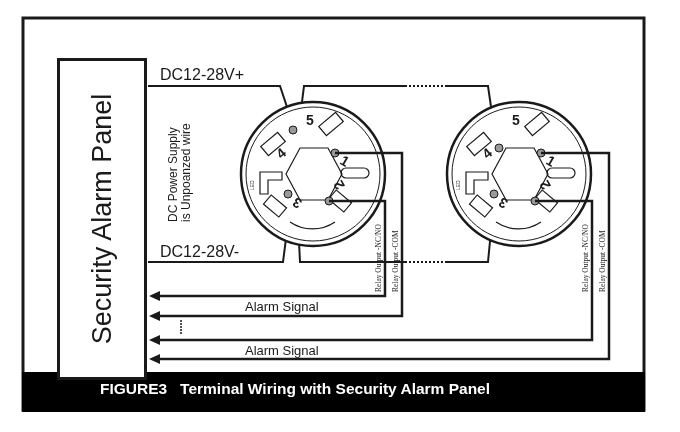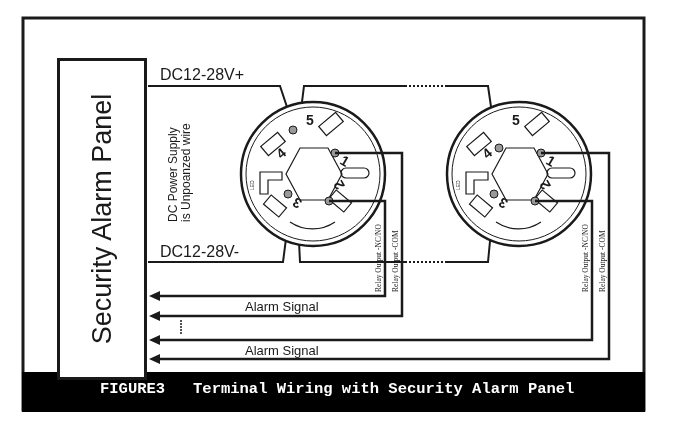--- a/index.html
+++ b/index.html
@@ -1,21 +1,21 @@
 <!DOCTYPE html>
 <html><head>
 <meta charset="utf-8">
 <style>
   html, body { margin: 0; padding: 0; background: #ffffff; }
   body { width: 680px; height: 432px; position: relative; overflow: hidden; font-family: "Liberation Sans", sans-serif; }
   .diagram { position: absolute; left: 0; top: 0; width: 680px; height: 432px; }
   svg text { font-family: "Liberation Sans", sans-serif; fill: #1a1a1a; }
   .serif { font-family: "Liberation Serif", serif !important; }
   .caption-bar { position: absolute; left: 22px; top: 372px; width: 623px; height: 40px; background: #000; }
-  .caption { position: absolute; left: 100px; top: 380px; color: #fff; font-weight: bold; font-size: 15.5px; white-space: pre; font-family: Liberation Mono, monospace; }
+  .caption { position: absolute; left: 100px; top: 380px; color: #fff; font-weight: bold; font-size: 15.5px; white-space: pre; font-family: Liberation Sans, sans-serif; }
   .panel-box { position: absolute; left: 57px; top: 58px; width: 90px; height: 322px; border: 3px solid #1a1a1a; background: #fff; box-sizing: border-box; }
   .panel-label { position: absolute; left: 102px; top: 219px; transform: translate(-50%, -50%) rotate(-90deg); white-space: nowrap; font-size: 27px; color: #1a1a1a; font-family: "Liberation Sans", sans-serif; }
 </style>
 </head>
 <body>
 
 <div class="diagram">
 <svg width="680" height="432" viewBox="0 0 680 432" xmlns="http://www.w3.org/2000/svg">
 
   <rect x="23" y="18" width="621" height="392" fill="none" stroke="#1a1a1a" stroke-width="3"></rect>

